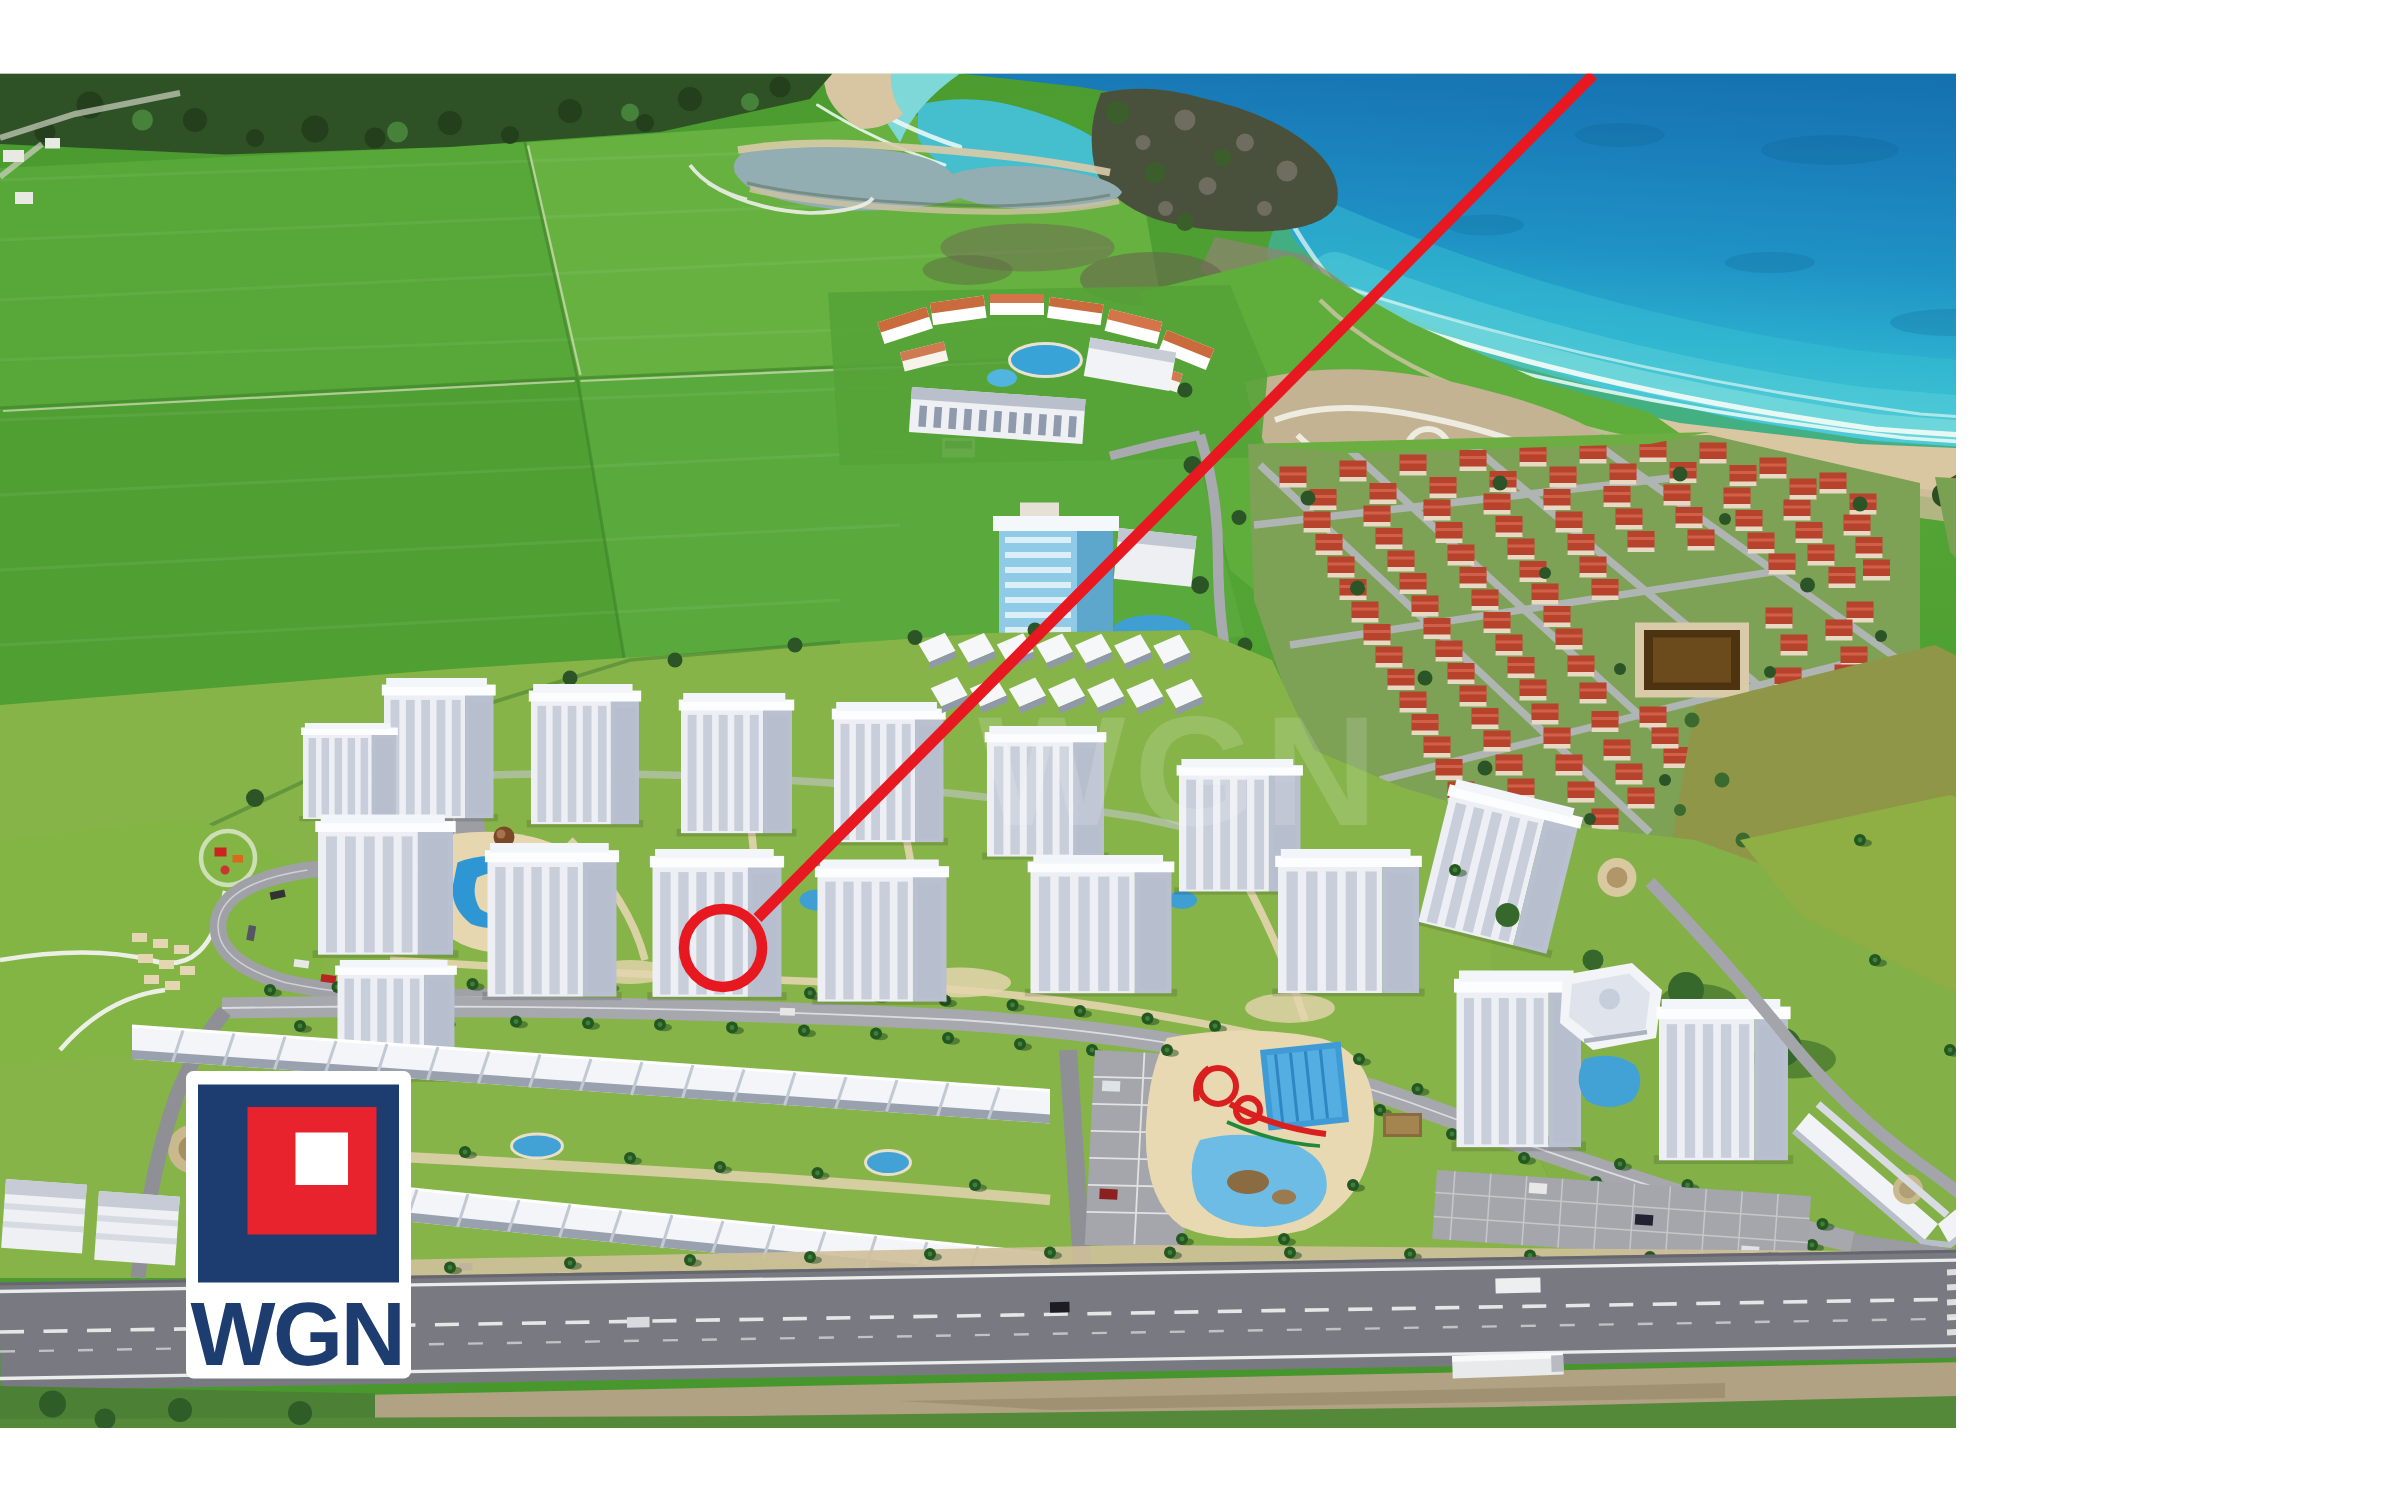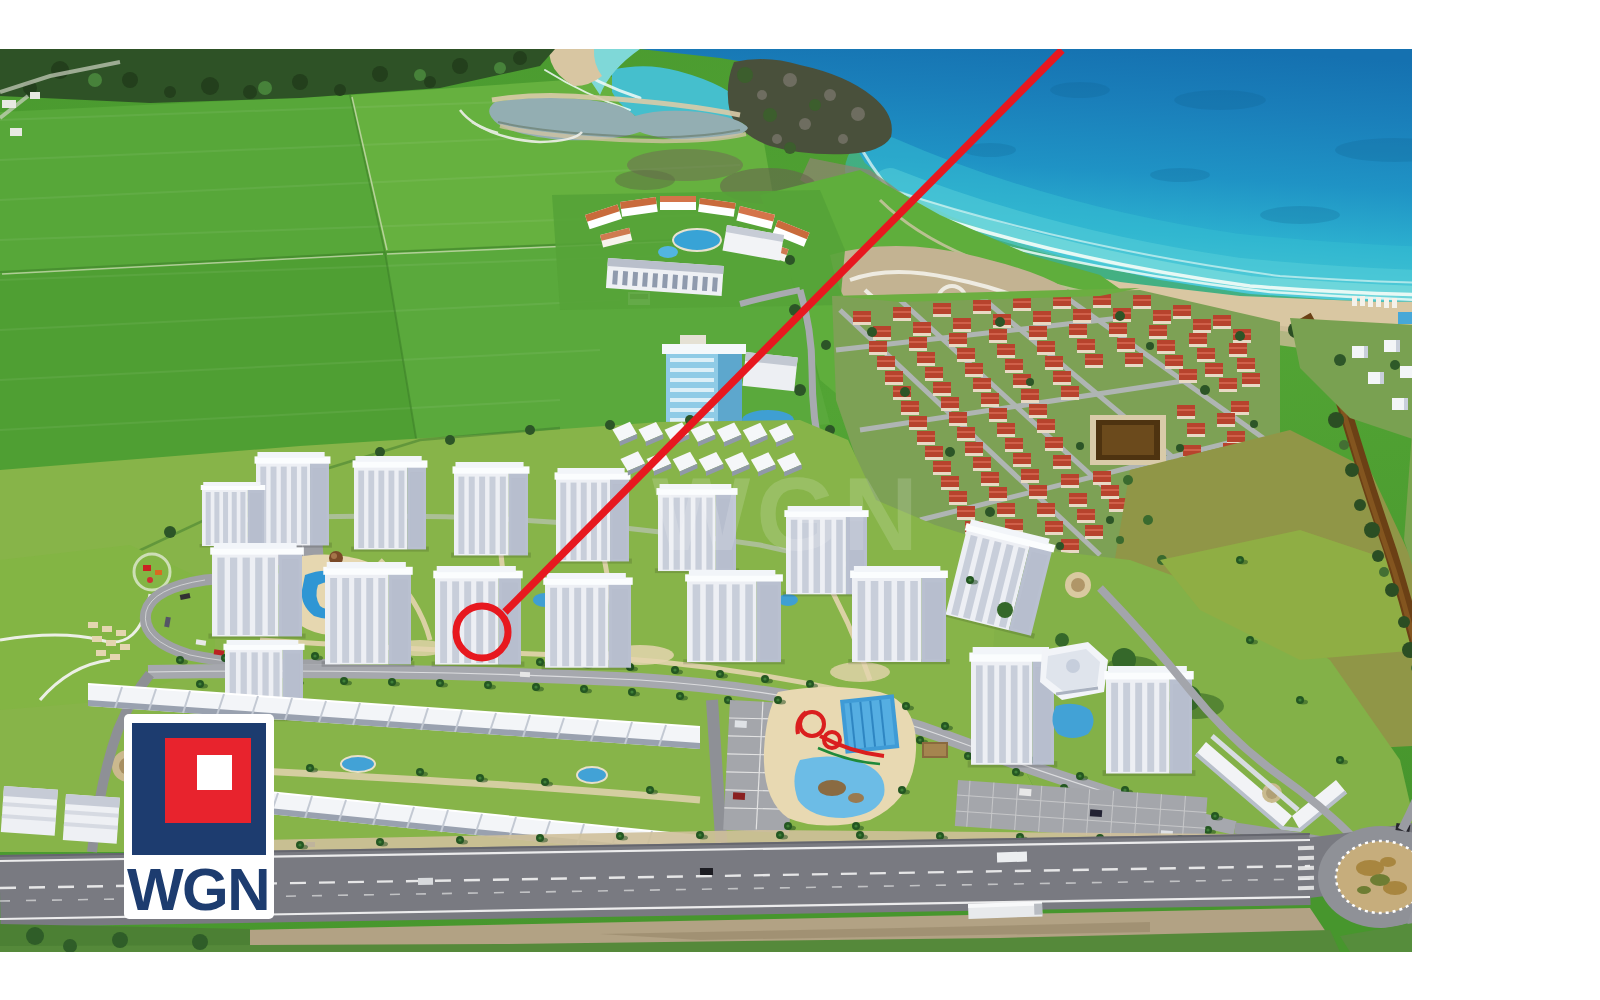--- a/index.html
+++ b/index.html
@@ -1,16 +1,16 @@
 <!DOCTYPE html>
 <html><head>
 <meta charset="utf-8">
 <style>
 html,body{margin:0;padding:0;background:#fff;}
-#wrap{position:relative;width:1412px;height:1000px;overflow:hidden;background:#fff;
+#wrap{position:relative;width:1304px;height:1000px;overflow:hidden;background:#fff;
 font-family:"Liberation Sans", sans-serif;}
 </style>
 </head>
 <body>
 <div id="wrap">
 <svg width="1600" height="1000" viewBox="0 0 1600 1000">
 <defs>
 <linearGradient id="seaG" x1="0.35" y1="1" x2="0.6" y2="0">
 <stop offset="0" stop-color="#93e2dc"></stop>
 <stop offset="0.12" stop-color="#4cc8d5"></stop>

